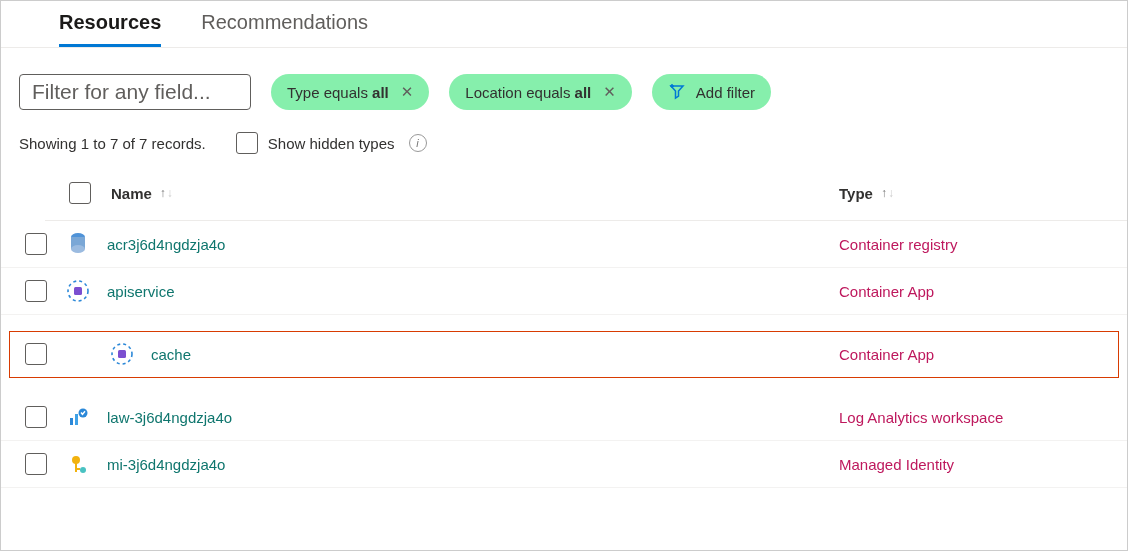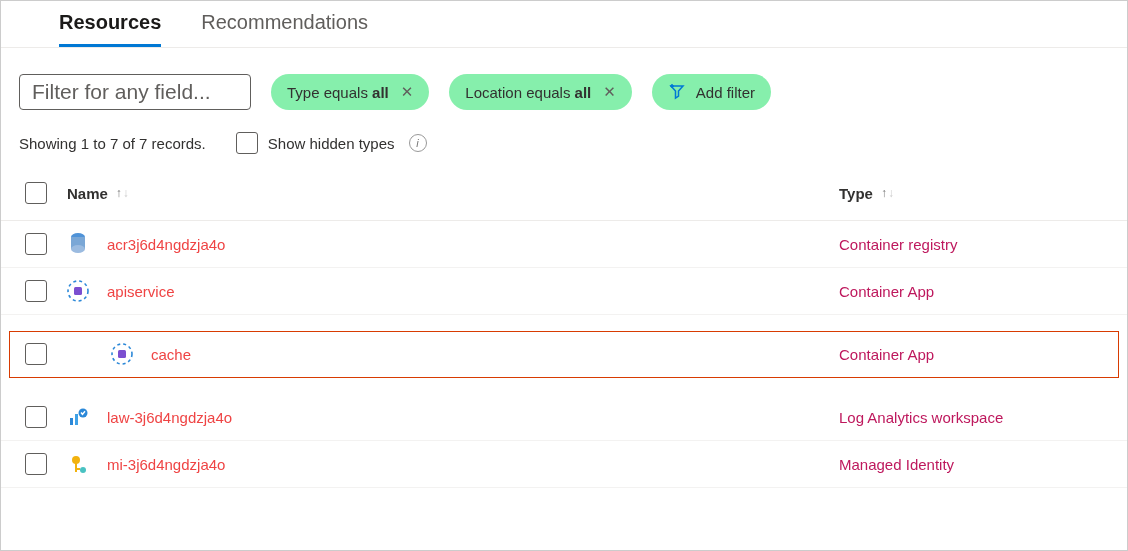--- a/index.html
+++ b/index.html
@@ -97,20 +97,21 @@
       font-style: italic;
       margin-left: 4px;
     }
     .table-header {
       display: flex;
       align-items: center;
       padding: 16px 24px;
       font-weight: 700;
       font-size: 15px;
       border-bottom: 1px solid #edebe9;
+      margin-left: 44px;
     }
     .col-check { width: 42px; flex-shrink: 0; }
     .col-name { flex: 1; display: flex; align-items: center; gap: 8px; }
     .col-type { width: 264px; flex-shrink: 0; display: flex; align-items: center; gap: 8px; }
     .sort-icons { display: inline-flex; flex-direction: row; gap: 1px; font-size: 12px; color: #777; line-height: 8px; }
     .row {
       display: flex;
       align-items: center;
       padding: 12px 24px;
       font-size: 15px;
@@ -126,21 +127,21 @@
     }
     .resource-icon {
       width: 22px; height: 22px;
       margin-right: 10px;
       flex-shrink: 0;
       display: inline-flex;
       align-items: center;
       justify-content: center;
     }
     .resource-link {
-      color: #ef4444;
+      color: #0f766e;
       cursor: pointer;
     }
     .type-text { color: #be185d; }
   </style>
 </head>
 <body>
 
 <div class="tabs">
   <div class="tab active">Resources</div>
   <div class="tab">Recommendations</div>

